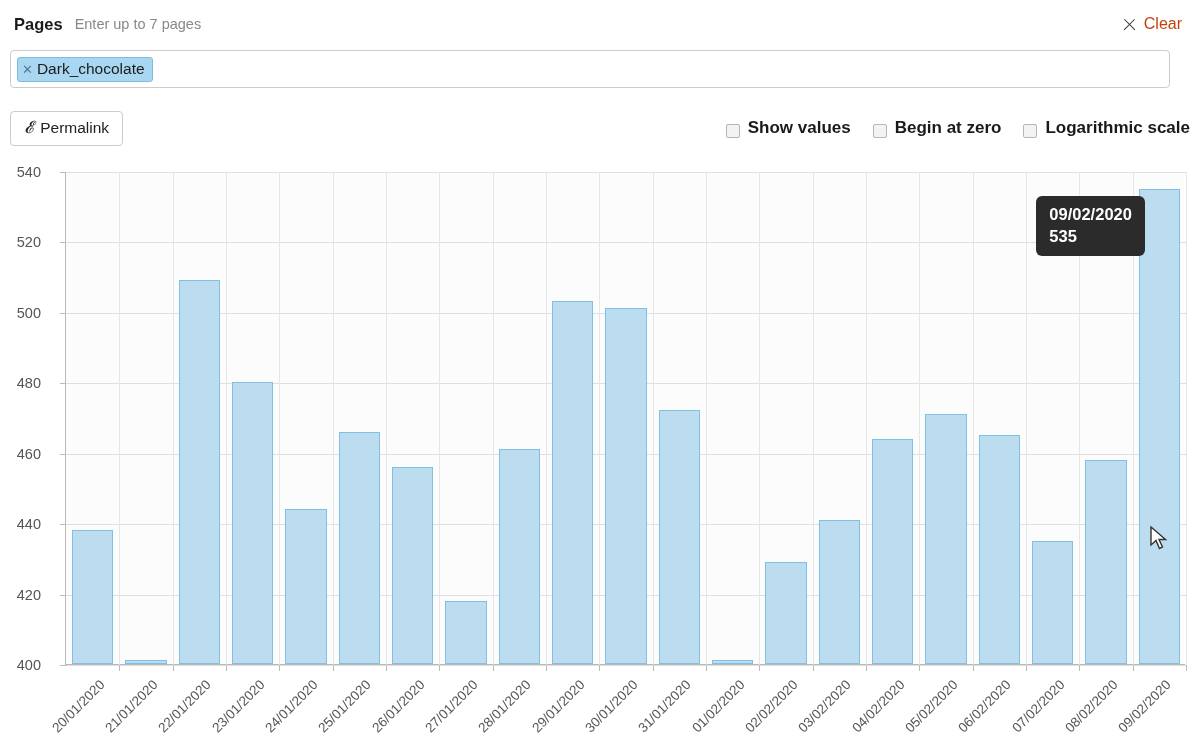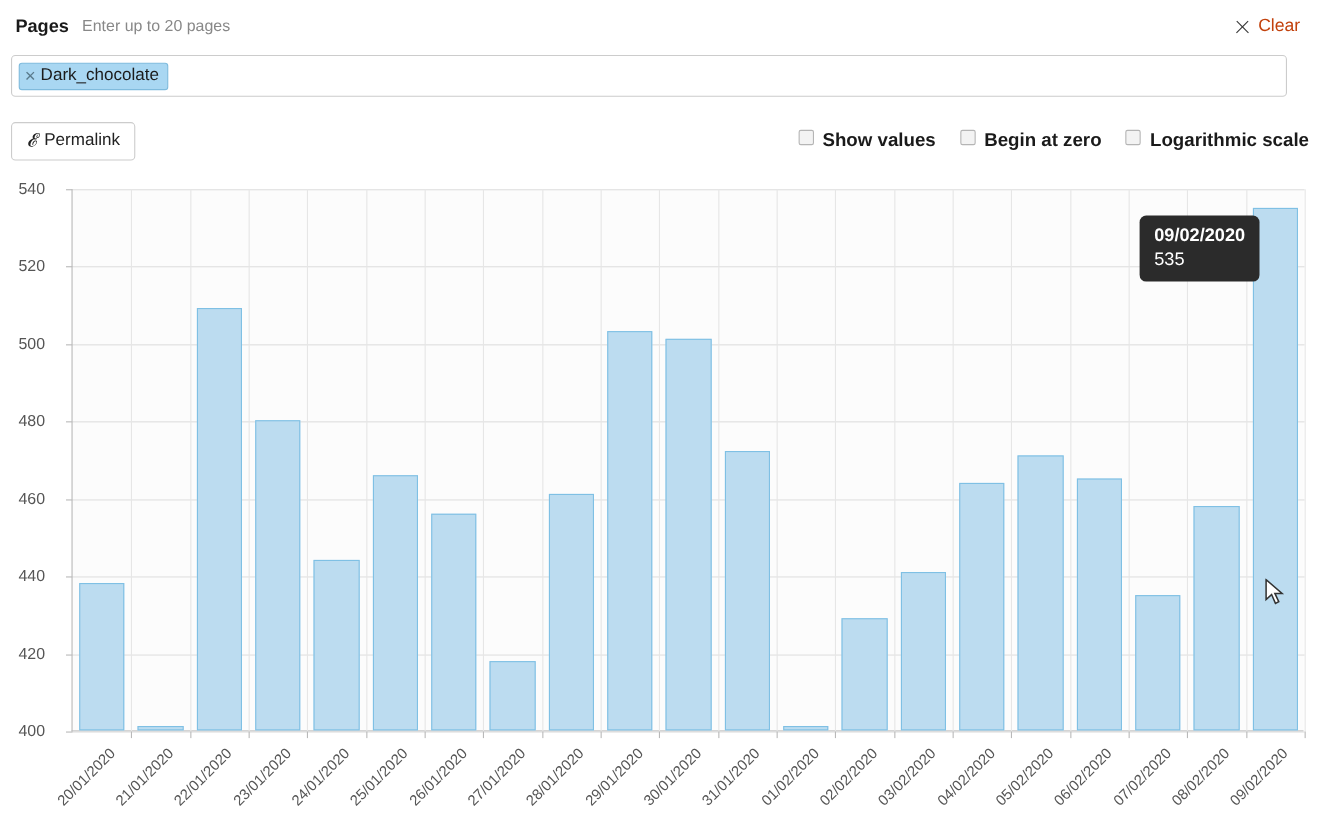--- a/index.html
+++ b/index.html
@@ -76,21 +76,21 @@
     position: absolute; left: 2px; top: 5px; width: 0; height: 0;
     border-left: 4px solid transparent; border-right: 4px solid transparent;
     border-top: 5px solid #222;
   }
   .dl-icon .base { position: absolute; left: 0; bottom: 0; width: 13px; height: 2.5px; background: #222; }
   .caret-down {
     width: 0; height: 0; border-left: 5px solid transparent; border-right: 5px solid transparent;
     border-top: 6px solid #222; margin-left: 2px;
   }
 
-  .cb-group { display: flex; align-items: flex-start; gap: 8px; margin-left: 22px; cursor: pointer; }
+  .cb-group { display: flex; align-items: flex-end; gap: 8px; margin-left: 22px; cursor: pointer; }
   .cb-box {
     width: 14px; height: 14px; border: 1px solid #b5b5b5; border-radius: 2px;
     background: #f3f3f3; flex: 0 0 auto;
   }
   .cb-label { font-size: 17px; font-weight: bold; color: #1a1a1a; white-space: nowrap; }
 
   
   .chart-wrap {
     position: absolute; left: 0; top: 158px; width: 1200px; height: 581px;
   }
@@ -121,32 +121,32 @@
     position: absolute; font-size: 13.5px; color: #555;
     transform-origin: right top; transform: rotate(-45deg);
     white-space: nowrap; text-align: right;
   }
 
   .tooltip {
     position: absolute; background: #2b2b2b; border-radius: 6px;
     padding: 7px 13px 9px 13px; color: #fff; z-index: 40;
   }
   .tt-date { font-size: 16.5px; font-weight: bold; line-height: 1.35; }
-  .tt-val  { font-size: 16.5px; font-weight: normal; line-height: 1.35; }
+  .tt-val  { font-size: 16.5px; font-weight: bold; line-height: 1.35; }
 
   .cursor { position: absolute; z-index: 50; pointer-events: none; }
 </style>
 </head>
 <body>
 
 <div id="app">
 
   <div class="header-row">
     <span class="hdr-title">Pages</span>
-    <span class="hdr-hint">Enter up to 20 pages</span>
+    <span class="hdr-hint">Enter up to 7 pages</span>
     <div class="hdr-spacer"></div>
     <div class="clear-btn">
       <span class="x-glyph"></span>
       <span>Clear</span>
     </div>
   </div>
 
   <div class="token-input">
     <span class="token">
       <span class="token-x">✕</span>

